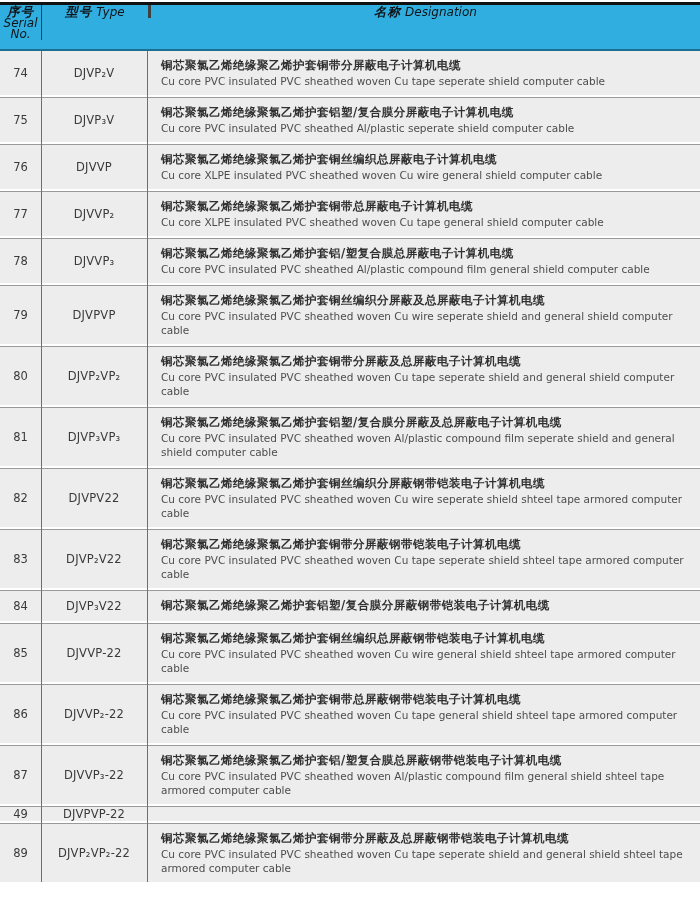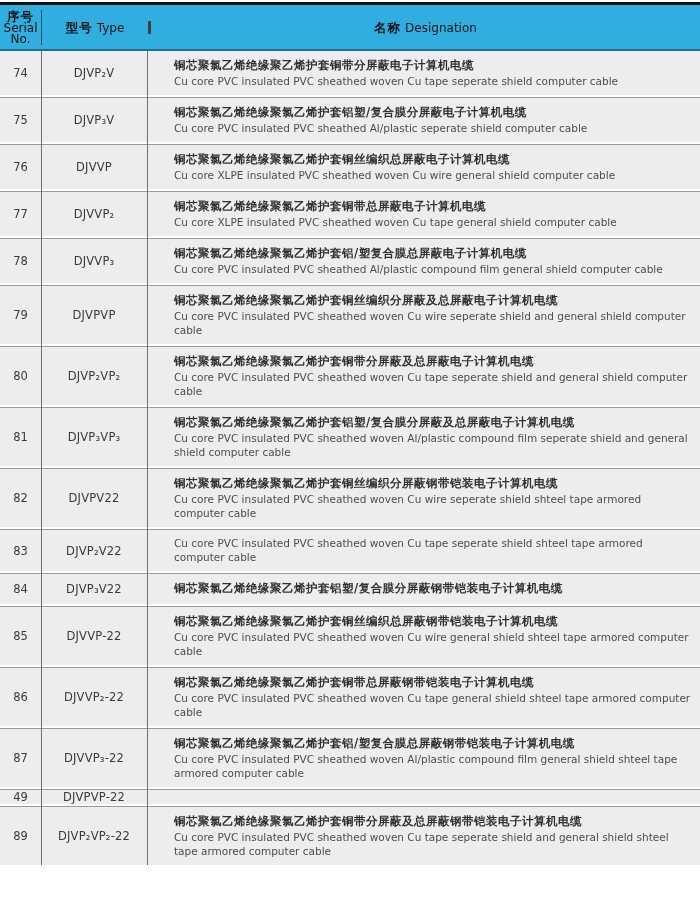--- a/index.html
+++ b/index.html
@@ -5,22 +5,22 @@
   html,body{margin:0;padding:0;}
   body{
     width:700px;height:921px;background:#ffffff;
     font-family:"DejaVu Sans","Liberation Sans",sans-serif;
     -webkit-font-smoothing:antialiased;
   }
   .sheet{position:relative;width:700px;}
   .top-rule{height:3px;background:#101010;margin-top:2px;}
   
   .thead{
-    display:flex;align-items:center;height:44px;
-    background:#31AEE0;border-bottom:2px solid #1e6e94;
+    display:flex;align-items:flex-start;height:44px;
+    background:#31AEE0;border-bottom:2px solid #1e6e94;font-style:italic;
   }
   .thead .hc{display:flex;flex-direction:column;align-items:center;justify-content:center;color:#101418;}
   .hc1{width:41px;border-right:1px solid #13475e;}
   .hc2{width:106px;border-right:3px solid #404040;}
   .hc3{flex:1;}
   .h-zh{font-weight:bold;font-size:12.5px;line-height:13px;letter-spacing:1px;}
   .h-en{font-size:12px;line-height:11px;}
   .h-inline{display:flex;align-items:baseline;gap:4px;}
   
   .tbody{position:relative;}
@@ -29,21 +29,21 @@
   .vline.v2{left:147px;}
   .row{
     display:flex;align-items:stretch;background:#EDEDEE;
     border-top:1px solid #9a9a9a;margin-top:2px;
   }
   .row:first-child{margin-top:0;border-top:none;}
   .c1{width:41px;display:flex;align-items:center;justify-content:center;
       font-size:11.5px;color:#3a3a3a;}
   .c2{width:106px;display:flex;align-items:center;justify-content:center;
       font-size:11.5px;color:#3a3a3a;letter-spacing:.2px;}
-  .c3{flex:1;padding:6px 8px 7px 14px;margin-left:13px;}
+  .c3{flex:1;padding:6px 8px 7px 14px;}
   .zh{font-weight:bold;font-size:11.5px;line-height:17px;color:#303030;letter-spacing:.5px;}
   .en{font-size:10.5px;line-height:14px;color:#4d4d4d;}
 </style>
 </head>
 <body>
 
 <div class="sheet">
   <div class="top-rule"></div>
 
   <div class="thead">
@@ -146,20 +146,21 @@
     <div class="c3">
       <div class="zh">铜芯聚氯乙烯绝缘聚氯乙烯护套铜丝编织分屏蔽钢带铠装电子计算机电缆</div>
       <div class="en">Cu core PVC insulated PVC sheathed woven Cu wire seperate shield shteel tape armored computer cable</div>
     </div>
   </div>
 
   <div class="row">
     <div class="c1">83</div>
     <div class="c2">DJVP₂V22</div>
     <div class="c3">
+      <div class="zh">铜芯聚氯乙烯绝缘聚氯乙烯护套铜带分屏蔽钢带铠装电子计算机电缆</div>
       <div class="en">Cu core PVC insulated PVC sheathed woven Cu tape seperate shield shteel tape armored computer cable</div>
     </div>
   </div>
 
   <div class="row">
     <div class="c1">84</div>
     <div class="c2">DJVP₃V22</div>
     <div class="c3">
       <div class="zh">铜芯聚氯乙烯绝缘聚乙烯护套铝塑/复合膜分屏蔽钢带铠装电子计算机电缆</div>
     </div>

